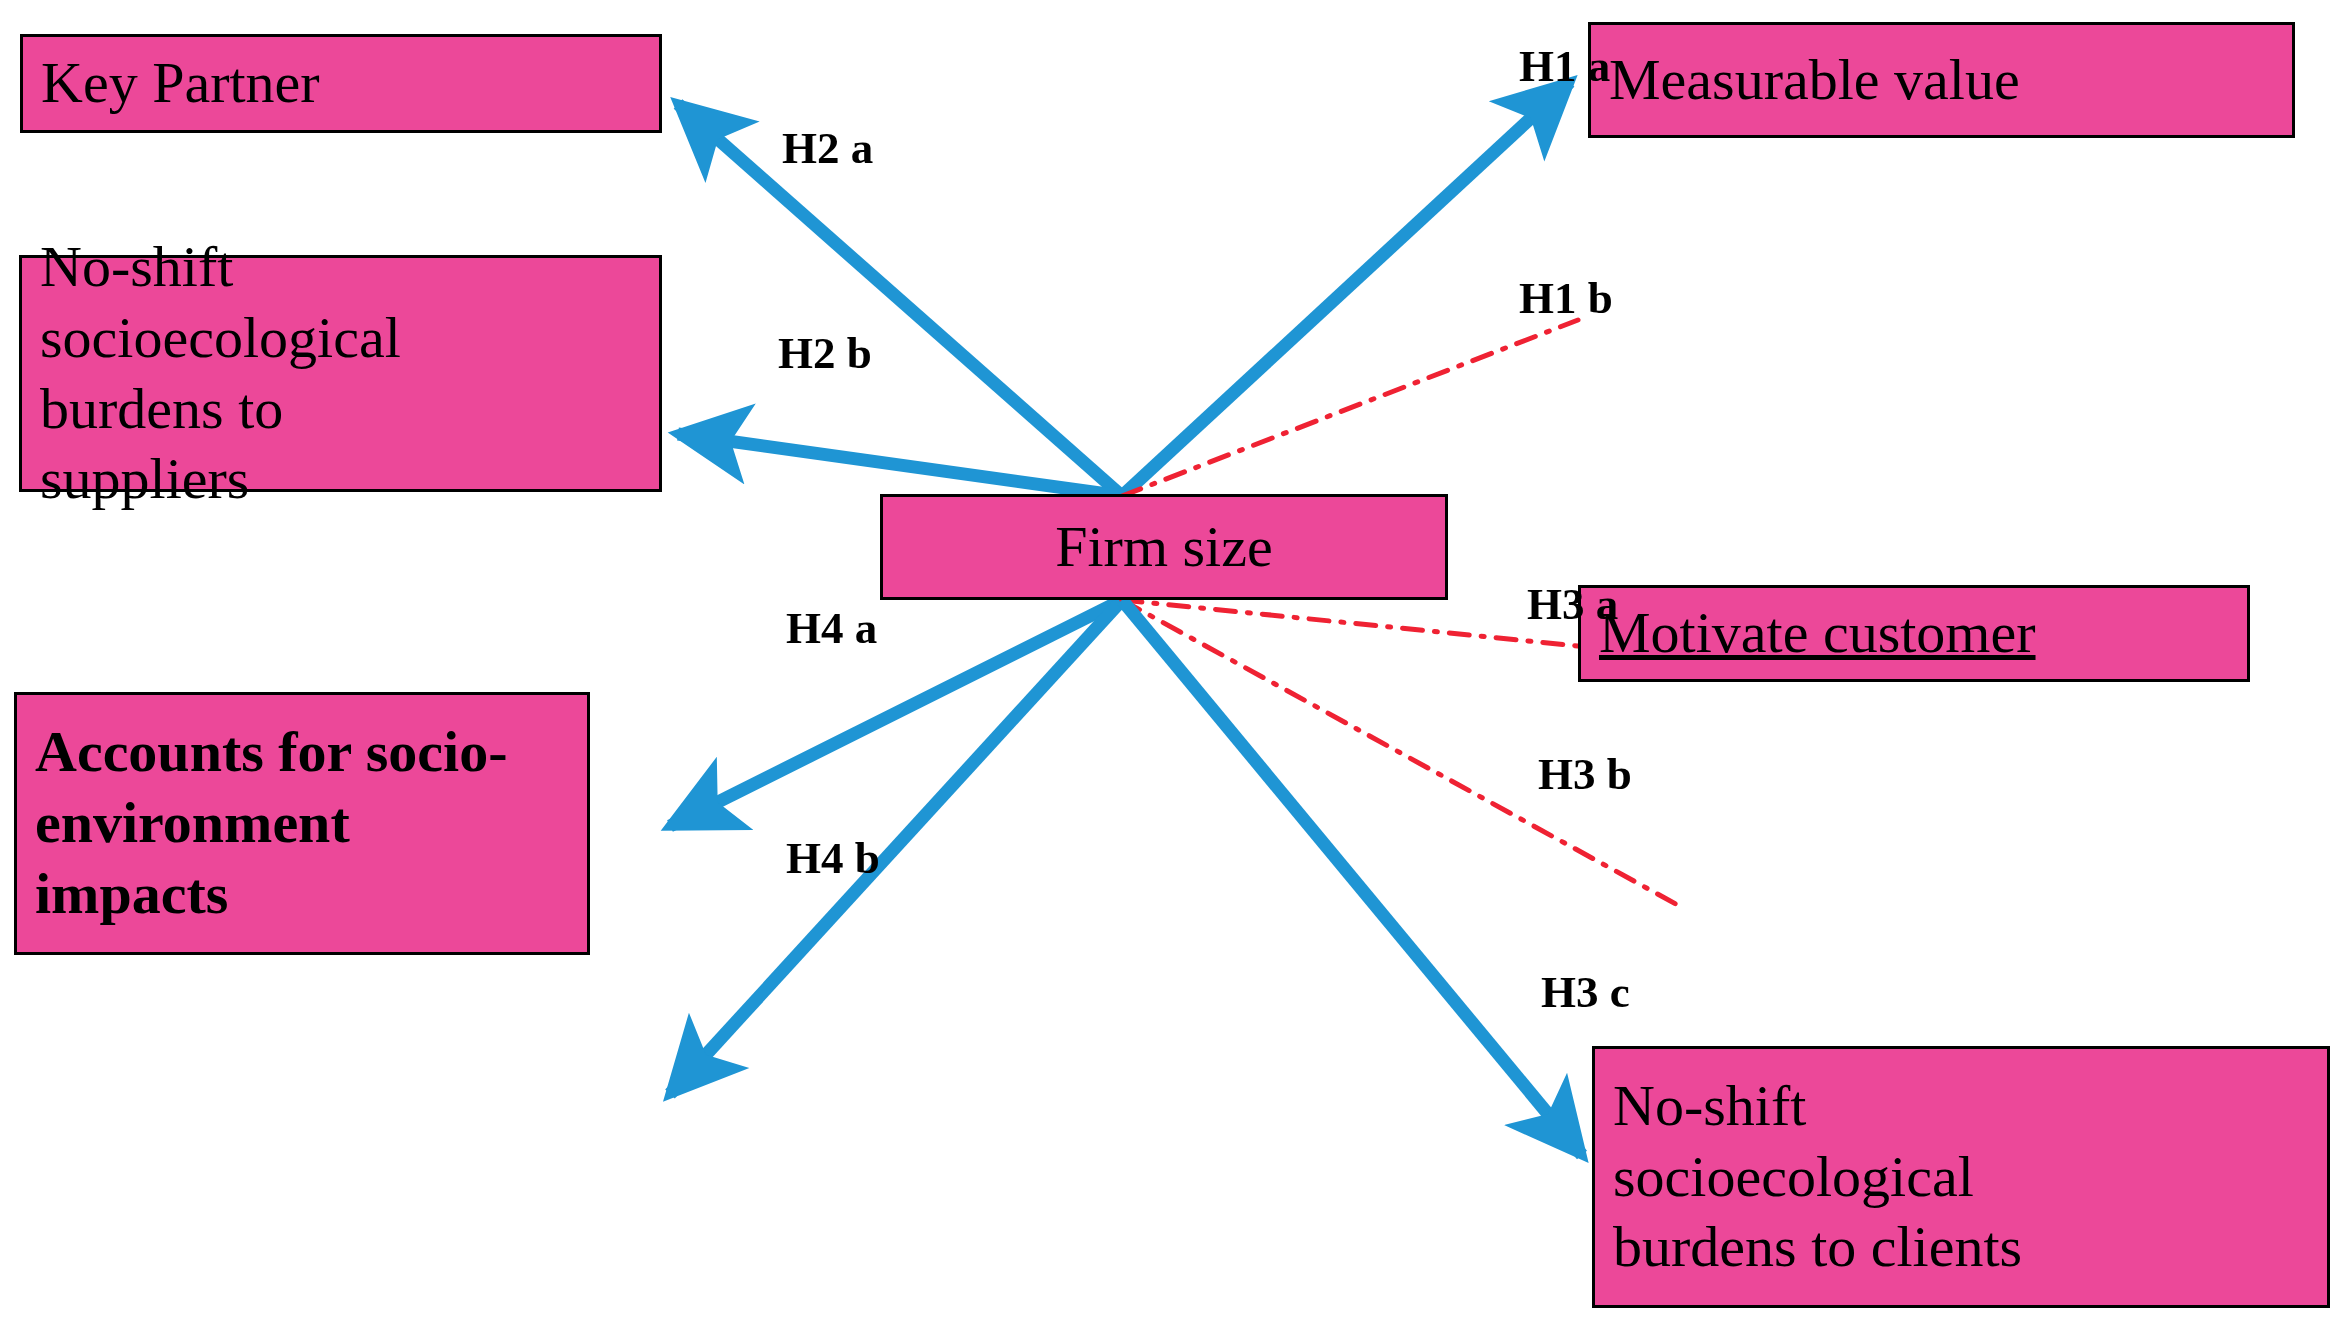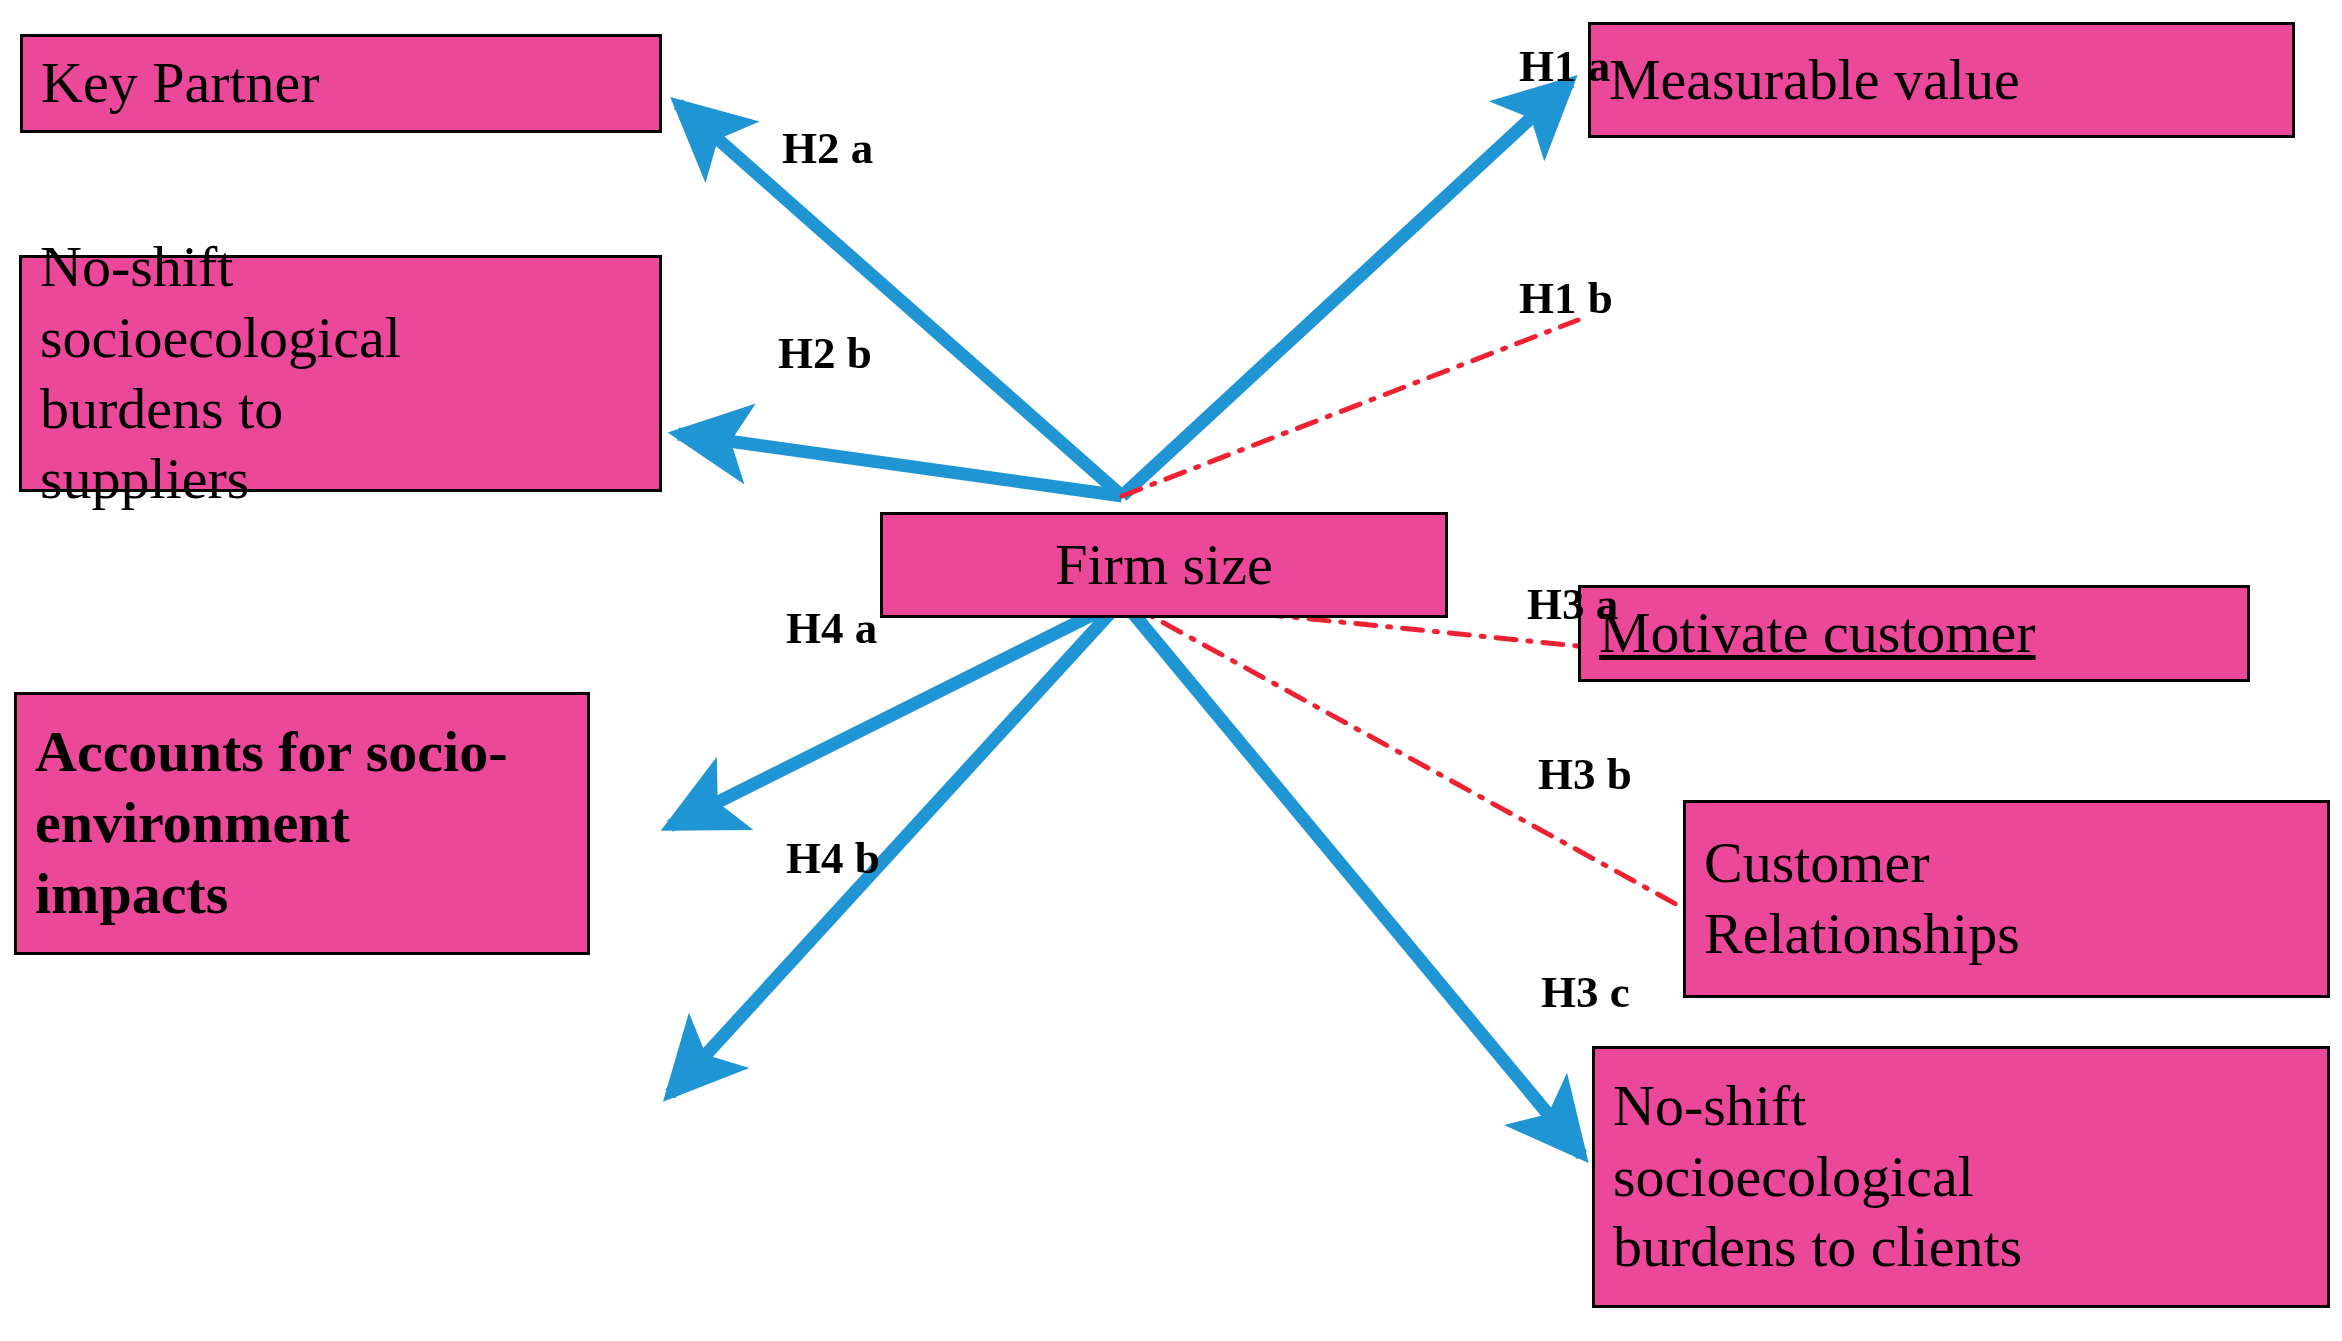--- a/index.html
+++ b/index.html
@@ -97,37 +97,33 @@
 suppliers</span>
   </div>
 
   <div class="node" style="left:14px; top:692px; width:576px; height:263px;font-weight:bold;">
     <span class="node-text">Accounts for socio-
 environment
 impacts</span>
   </div>
 
 
-  <div class="node center" style="left:880px; top:512px; width:568px; height:106px;">
+  <div class="node center" style="left:880px; top:494px; width:568px; height:106px;">
     <span class="node-text">Firm size</span>
   </div>
 
   <div class="node" style="left:1588px; top:22px; width:707px; height:116px;">
     <span class="node-text">Measurable value</span>
   </div>
 
 
   <div class="node" style="left:1578px; top:585px; width:672px; height:97px;text-decoration:underline;">
     <span class="node-text">Motivate customer</span>
   </div>
 
-  <div class="node" style="left:1683px; top:800px; width:647px; height:198px;">
-    <span class="node-text">Customer
-Relationships</span>
-  </div>
 
   <div class="node" style="left:1592px; top:1046px; width:738px; height:262px;">
     <span class="node-text">No-shift
 socioecological
 burdens to clients</span>
   </div>
 
   <div class="hlabel" style="left:782px; top:122px;">H2 a</div>
 
   <div class="hlabel" style="left:778px; top:327px;">H2 b</div>

